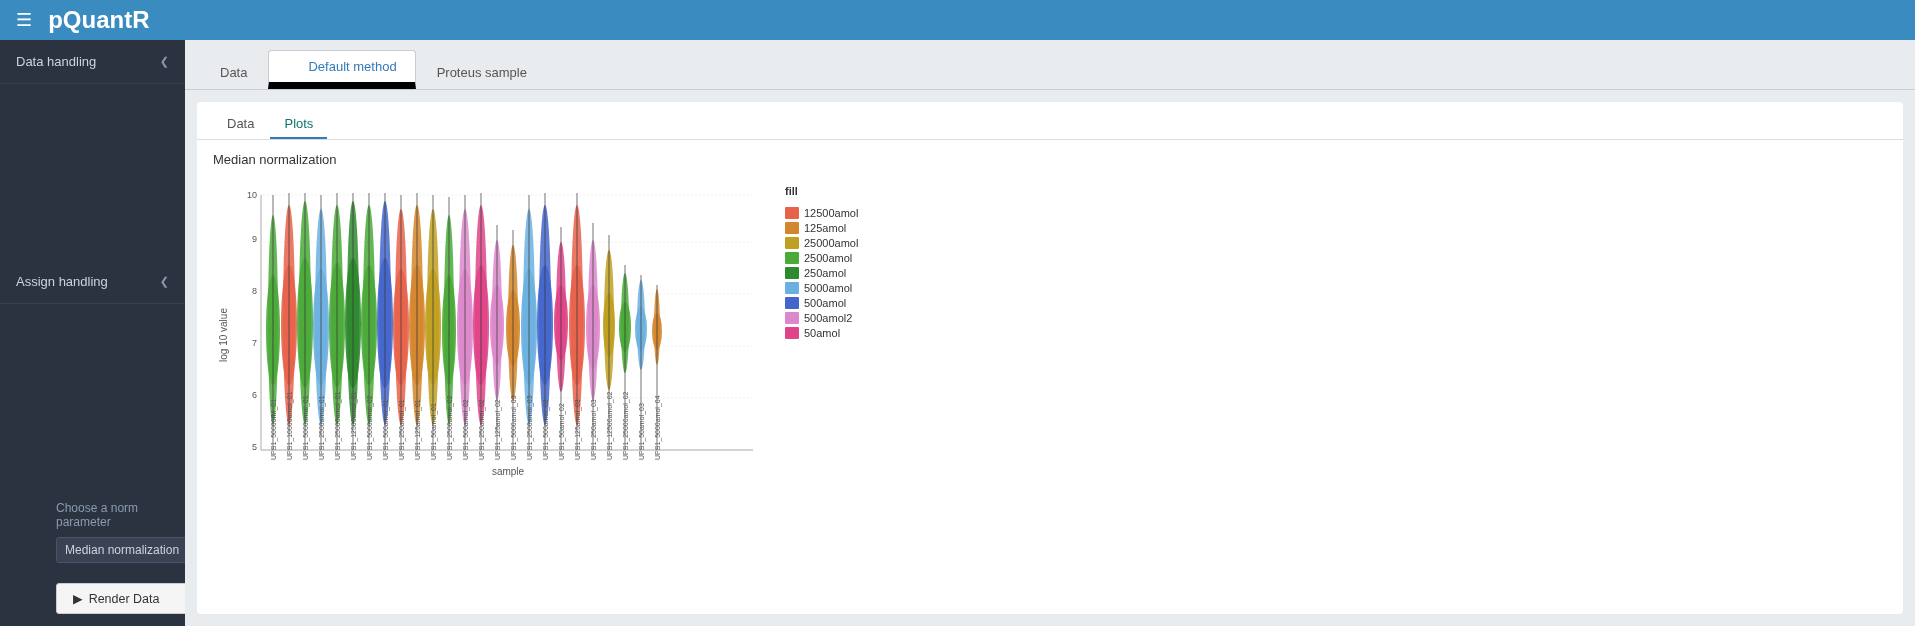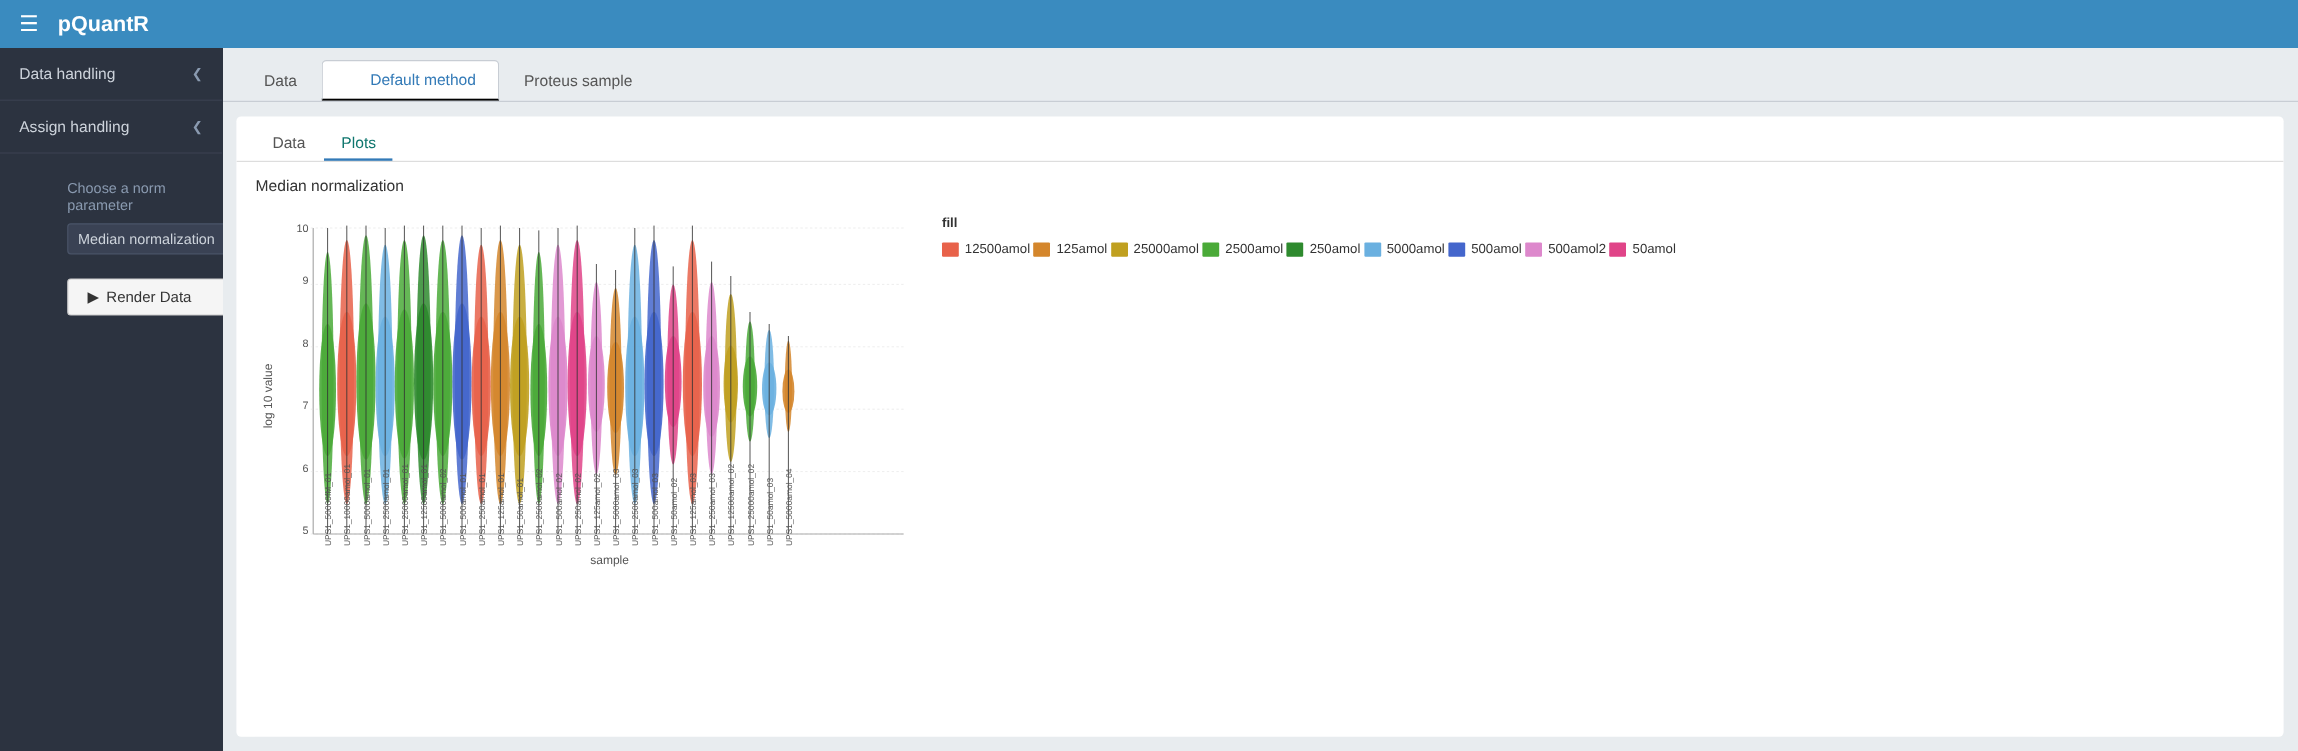--- a/index.html
+++ b/index.html
@@ -9,21 +9,21 @@
     .navbar {
       background: #3a8bbf;
       height: 40px;
       display: flex;
       align-items: center;
       padding: 0 16px;
       gap: 16px;
     }
     .navbar-brand {
       color: white;
-      font-size: 18px;
+      font-size: 24px;
       font-weight: bold;
     }
     .navbar-hamburger {
       color: white;
       font-size: 18px;
       cursor: pointer;
     }
 
     
     .main-layout {
@@ -34,20 +34,21 @@
 
     
     .sidebar {
       background: #2c3340;
       width: 185px;
       min-width: 185px;
       display: flex;
       flex-direction: column;
       color: #cdd3db;
       overflow-y: auto;
+      justify-content: space-between;
     }
     .sidebar-item {
       display: flex;
       align-items: center;
       justify-content: space-between;
       padding: 14px 16px;
       font-size: 13px;
       cursor: pointer;
       border-bottom: 1px solid #3a4050;
     }
@@ -170,21 +171,21 @@
       align-items: flex-start;
       gap: 12px;
     }
 
     svg.violin-plot {
       display: block;
     }
 
     .legend-box {
       display: flex;
-      flex-direction: row;
+      flex-direction: column;
       gap: 3px;
       font-size: 11px;
       color: #333;
       margin-top: 10px;
     }
     .legend-item {
       display: flex;
       align-items: center;
       gap: 5px;
     }
@@ -231,21 +232,21 @@
       </div>
     </div>
   </div>
 
   <div class="content">
 
     <div class="tab-bar">
       <div class="tab">
         <span>Data</span>
       </div>
-      <div class="tab active" style="border-bottom: 2px solid #000000; padding-left: 39px;">
+      <div class="tab active" style="border-bottom: 7px solid #000000; padding-left: 39px;">
         <span>Default method</span>
       </div>
       <div class="tab">
         <span>Proteus sample</span>
       </div>
     </div>
 
     <div class="panel">
 
       <div class="inner-tab-bar">

